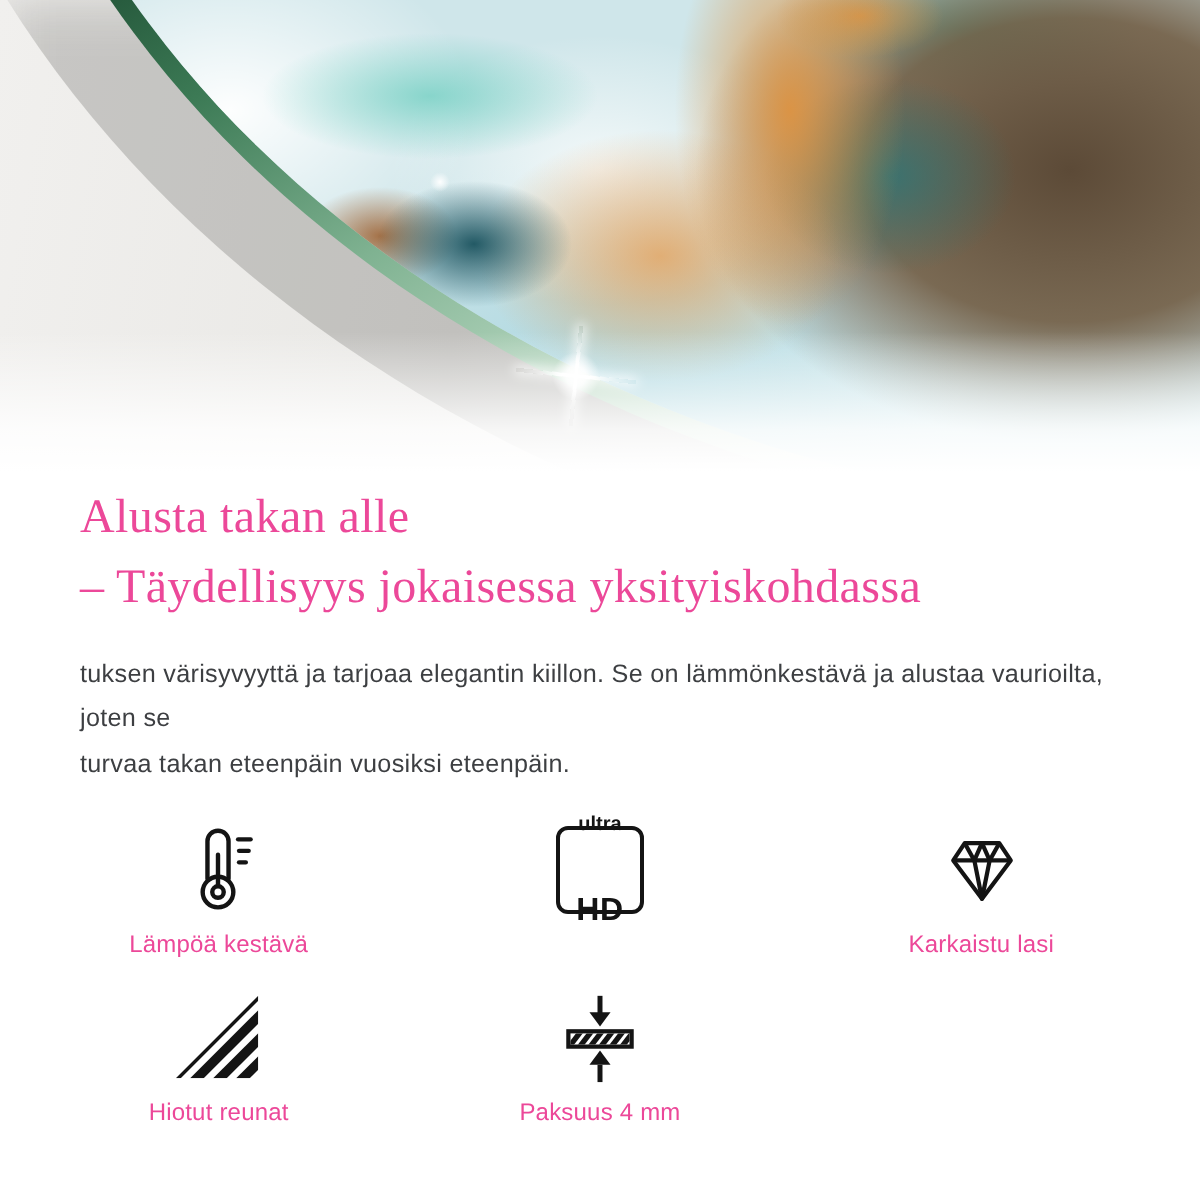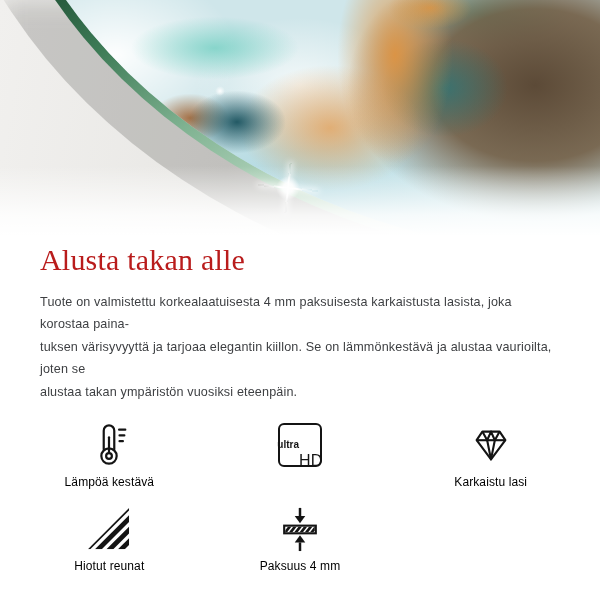--- a/index.html
+++ b/index.html
@@ -68,70 +68,70 @@
     position:absolute;left:0;bottom:0;width:100%;height:70px;
     background:linear-gradient(to bottom,rgba(255,255,255,0) 0%,rgba(255,255,255,0.85) 70%,#ffffff 100%);
   }
 
   
   .content{padding:0 40px;}
   h1{
     margin:6px 0 0 0;
     font-family:"Liberation Serif","DejaVu Serif",serif;
     font-weight:400;
-    font-size:30px;line-height:35px;
-    color:#b91c1c;letter-spacing:0.2px;
+    font-size:24px;line-height:35px;
+    color:#ec4899;letter-spacing:0.2px;
   }
   h1 span{display:block;}
   .desc{
     margin-top:14px;
     font-size:12.6px;line-height:22.4px;color:#3d3f42;letter-spacing:0.15px;
   }
   .desc span{display:block;}
 
   
   .features{
     display:grid;grid-template-columns:repeat(3,1fr);
     padding:0 14px;margin-top:18px;row-gap:16px;
   }
   .feature{display:flex;flex-direction:column;align-items:center;text-align:center;}
   .icon-box{height:48px;display:flex;align-items:center;justify-content:center;}
-  .feature .label{margin-top:6px;font-size:12px;color:#000000;letter-spacing:0.1px;}
+  .feature .label{margin-top:6px;font-size:12px;color:#ec4899;letter-spacing:0.1px;}
   .icon-svg{display:block;}
   .hd-badge{
     width:40px;height:40px;border:2.6px solid #141414;border-radius:6px;
-    display:flex;flex-direction:row;align-items:center;justify-content:center;
+    display:flex;flex-direction:column;align-items:center;justify-content:center;
     color:#141414;
   }
   .hd-badge .hd-top{font-size:10px;font-weight:700;line-height:10px;}
-  .hd-badge .hd-bottom{font-size:16px;font-weight:400;line-height:15px;letter-spacing:0.3px;margin-top:30px;}
+  .hd-badge .hd-bottom{font-size:16px;font-weight:700;line-height:15px;letter-spacing:0.3px;margin-top:30px;}
 </style>
 </head>
 <body>
 
 <div class="page">
 
   <div class="hero">
     <div class="glass-shadow"></div>
     <div class="glass-edge"></div>
     <div class="glass-art"></div>
     <div class="glint"></div>
     <div class="sparkle"></div>
     <div class="sparkle-core"></div>
     <div class="hero-fade"></div>
   </div>
 
   <div class="content">
     <h1>
       <span>Alusta takan alle</span>
+      <span>– Täydellisyys jokaisessa yksityiskohdassa</span>
     </h1>
     <div class="desc">
-      <span>Tuote on valmistettu korkealaatuisesta 4 mm paksuisesta karkaistusta lasista, joka korostaa paina-</span>
       <span>tuksen värisyvyyttä ja tarjoaa elegantin kiillon. Se on lämmönkestävä ja alustaa vaurioilta, joten se</span>
-      <span>alustaa takan ympäristön vuosiksi eteenpäin.</span>
+      <span>turvaa takan eteenpäin vuosiksi eteenpäin.</span>
     </div>
   </div>
 
   <div class="features">
 
     <div class="feature">
       <div class="icon-box">
         <svg class="icon-svg" width="46" height="46" viewBox="0 0 48 48" fill="none" stroke="#141414" stroke-width="2.3" stroke-linecap="round">
           <path d="M18.5 28.5 V9 a5.5 5.5 0 0 1 11 0 V28.5"></path>
           <circle cx="24" cy="35.5" r="8"></circle>

